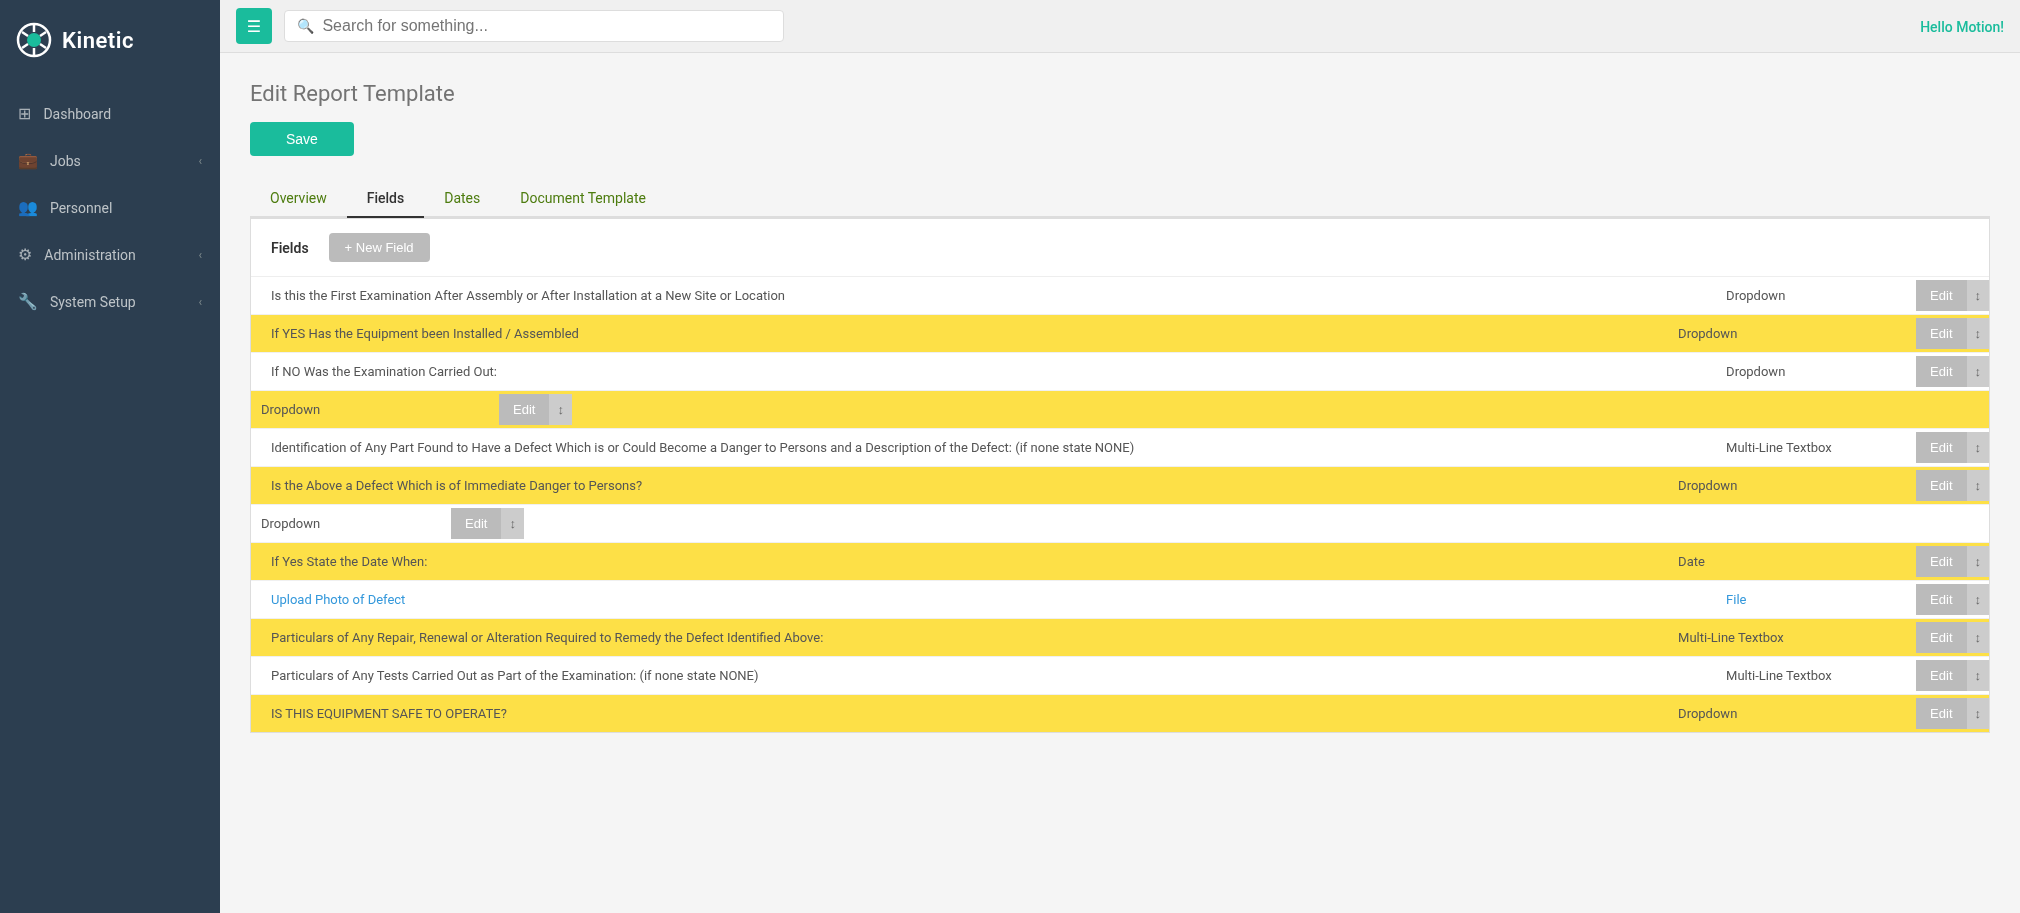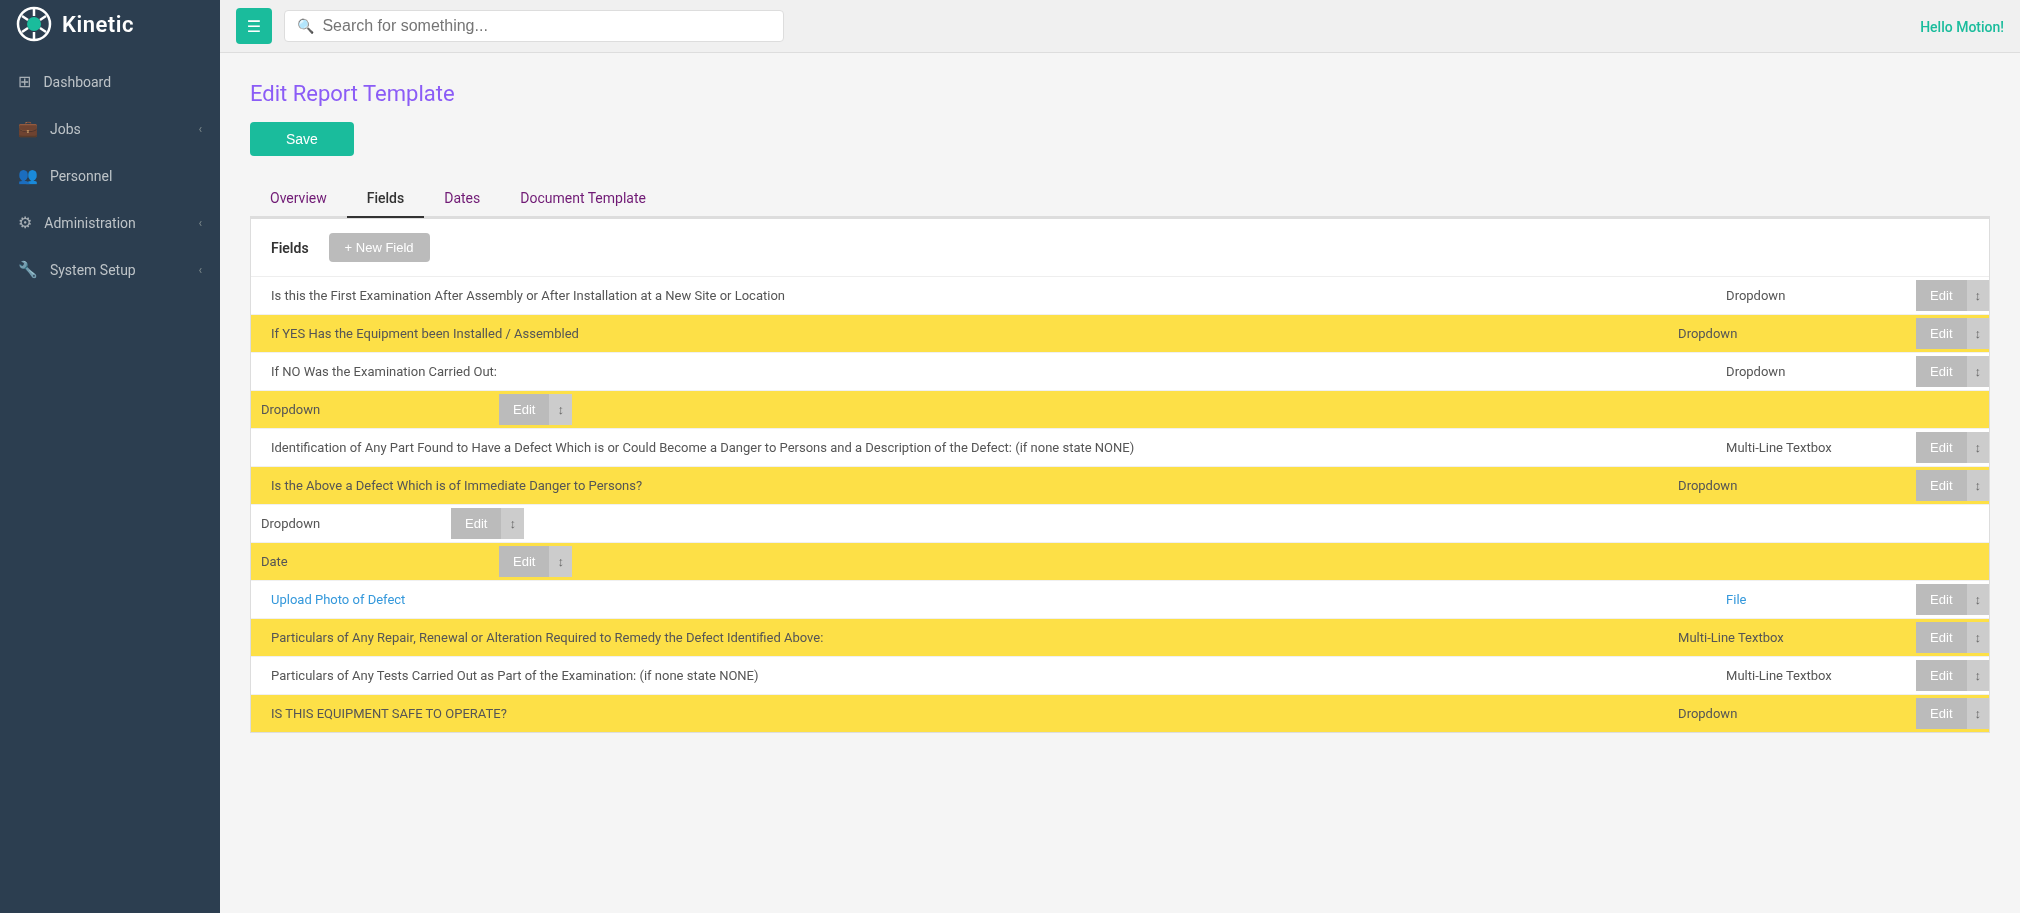--- a/index.html
+++ b/index.html
@@ -11,21 +11,21 @@
       min-width: 220px;
       background: #2c3e50;
       color: #ecf0f1;
       display: flex;
       flex-direction: column;
       height: 100vh;
     }
     .sidebar-logo {
       display: flex;
       align-items: center;
-      padding: 6px 16px;
+      padding: 22px 16px;
       gap: 10px;
     }
     .logo-icon {
       width: 36px;
       height: 36px;
     }
     .logo-text {
       font-size: 22px;
       font-weight: 600;
       color: #fff;
@@ -107,21 +107,21 @@
     
     .content {
       flex: 1;
       overflow-y: auto;
       padding: 28px 30px;
       background: #f5f5f5;
     }
     .page-title {
       font-size: 22px;
       font-weight: 400;
-      color: #8b5cf6;
+      color: #737373;
       margin-bottom: 16px;
     }
     .save-btn {
       background: #1abc9c;
       color: #fff;
       border: none;
       border-radius: 4px;
       padding: 9px 36px;
       font-size: 14px;
       cursor: pointer;
@@ -131,21 +131,21 @@
     
     .tabs {
       display: flex;
       border-bottom: 2px solid #ddd;
       margin-top: 24px;
       margin-bottom: 0;
     }
     .tab {
       padding: 10px 20px;
       font-size: 14px;
-      color: #701a75;
+      color: #4d7c0f;
       cursor: pointer;
       border-bottom: 2px solid transparent;
       margin-bottom: -2px;
     }
     .tab.active {
       color: #333;
       border-bottom: 2px solid #333;
       font-weight: 500;
     }
 
@@ -355,20 +355,21 @@
             </div>
           </div>
           <div class="field-row">
             <div class="field-type">Dropdown</div>
             <div class="field-actions">
               <button class="edit-btn">Edit</button>
               <button class="sort-btn">↕</button>
             </div>
           </div>
           <div class="field-row alt-row">
+            <div class="field-name">If Yes State the Date When:</div>
             <div class="field-type">Date</div>
             <div class="field-actions">
               <button class="edit-btn">Edit</button>
               <button class="sort-btn">↕</button>
             </div>
           </div>
           <div class="field-row">
             <div class="field-name blue">Upload Photo of Defect</div>
             <div class="field-type blue">File</div>
             <div class="field-actions">

